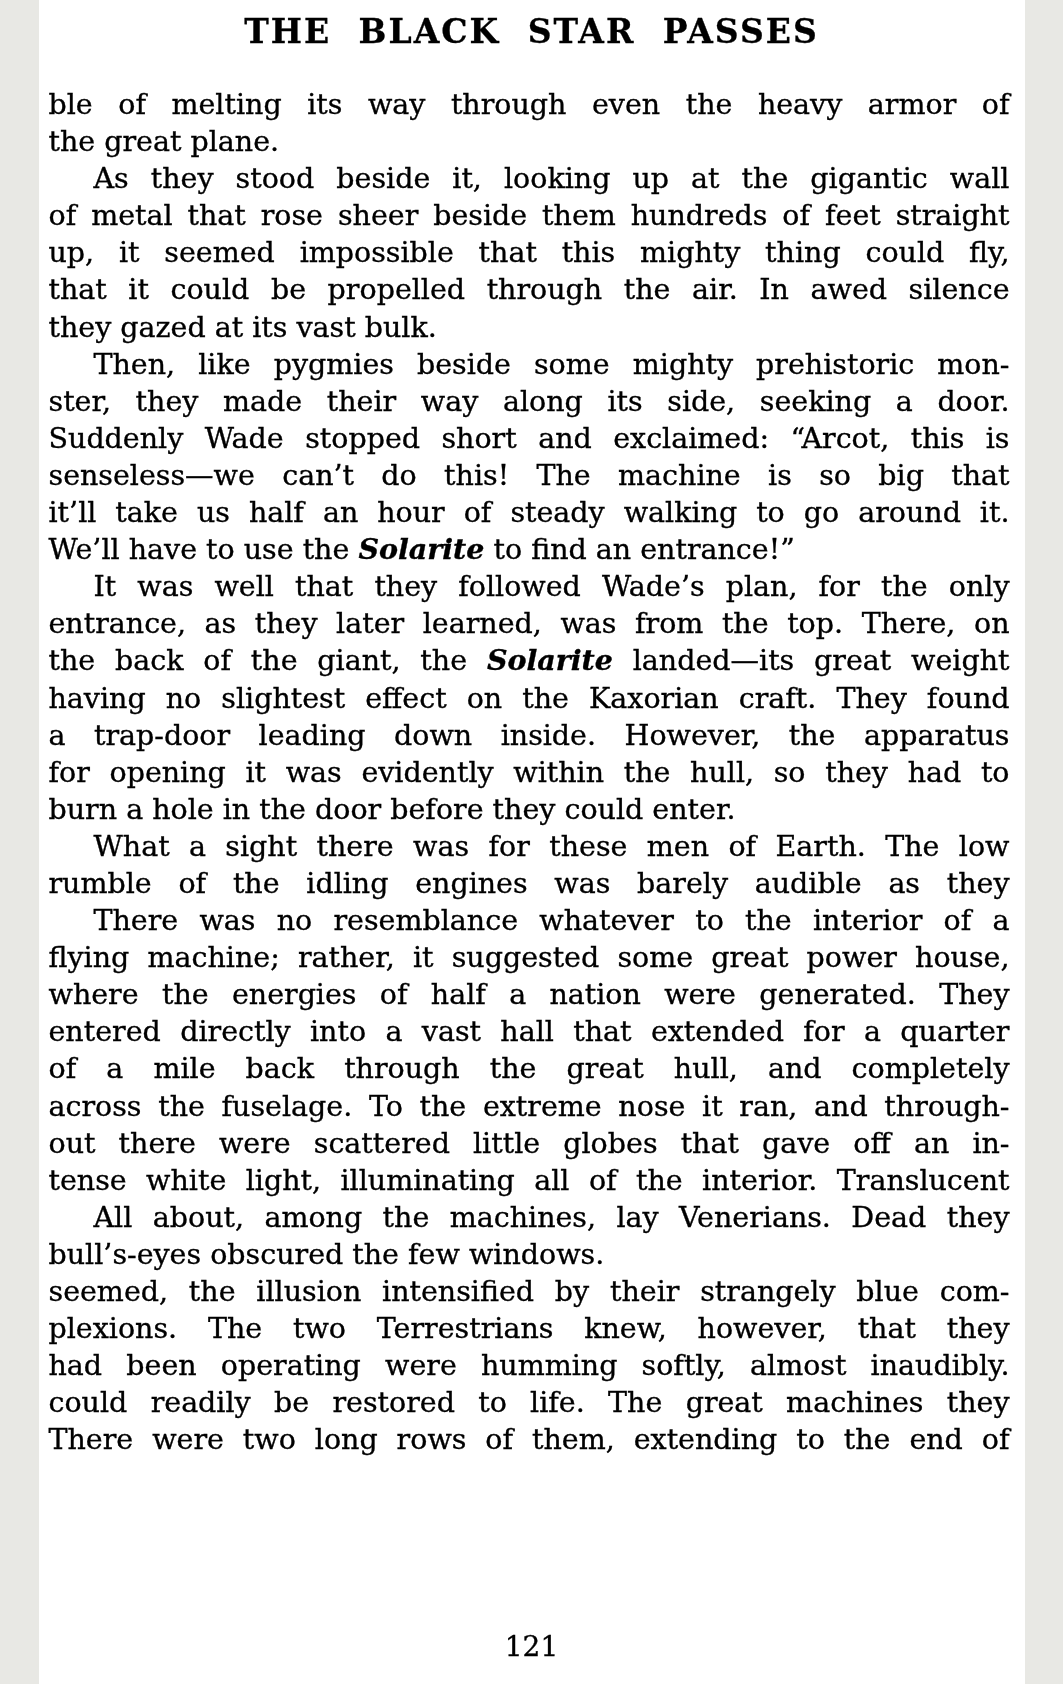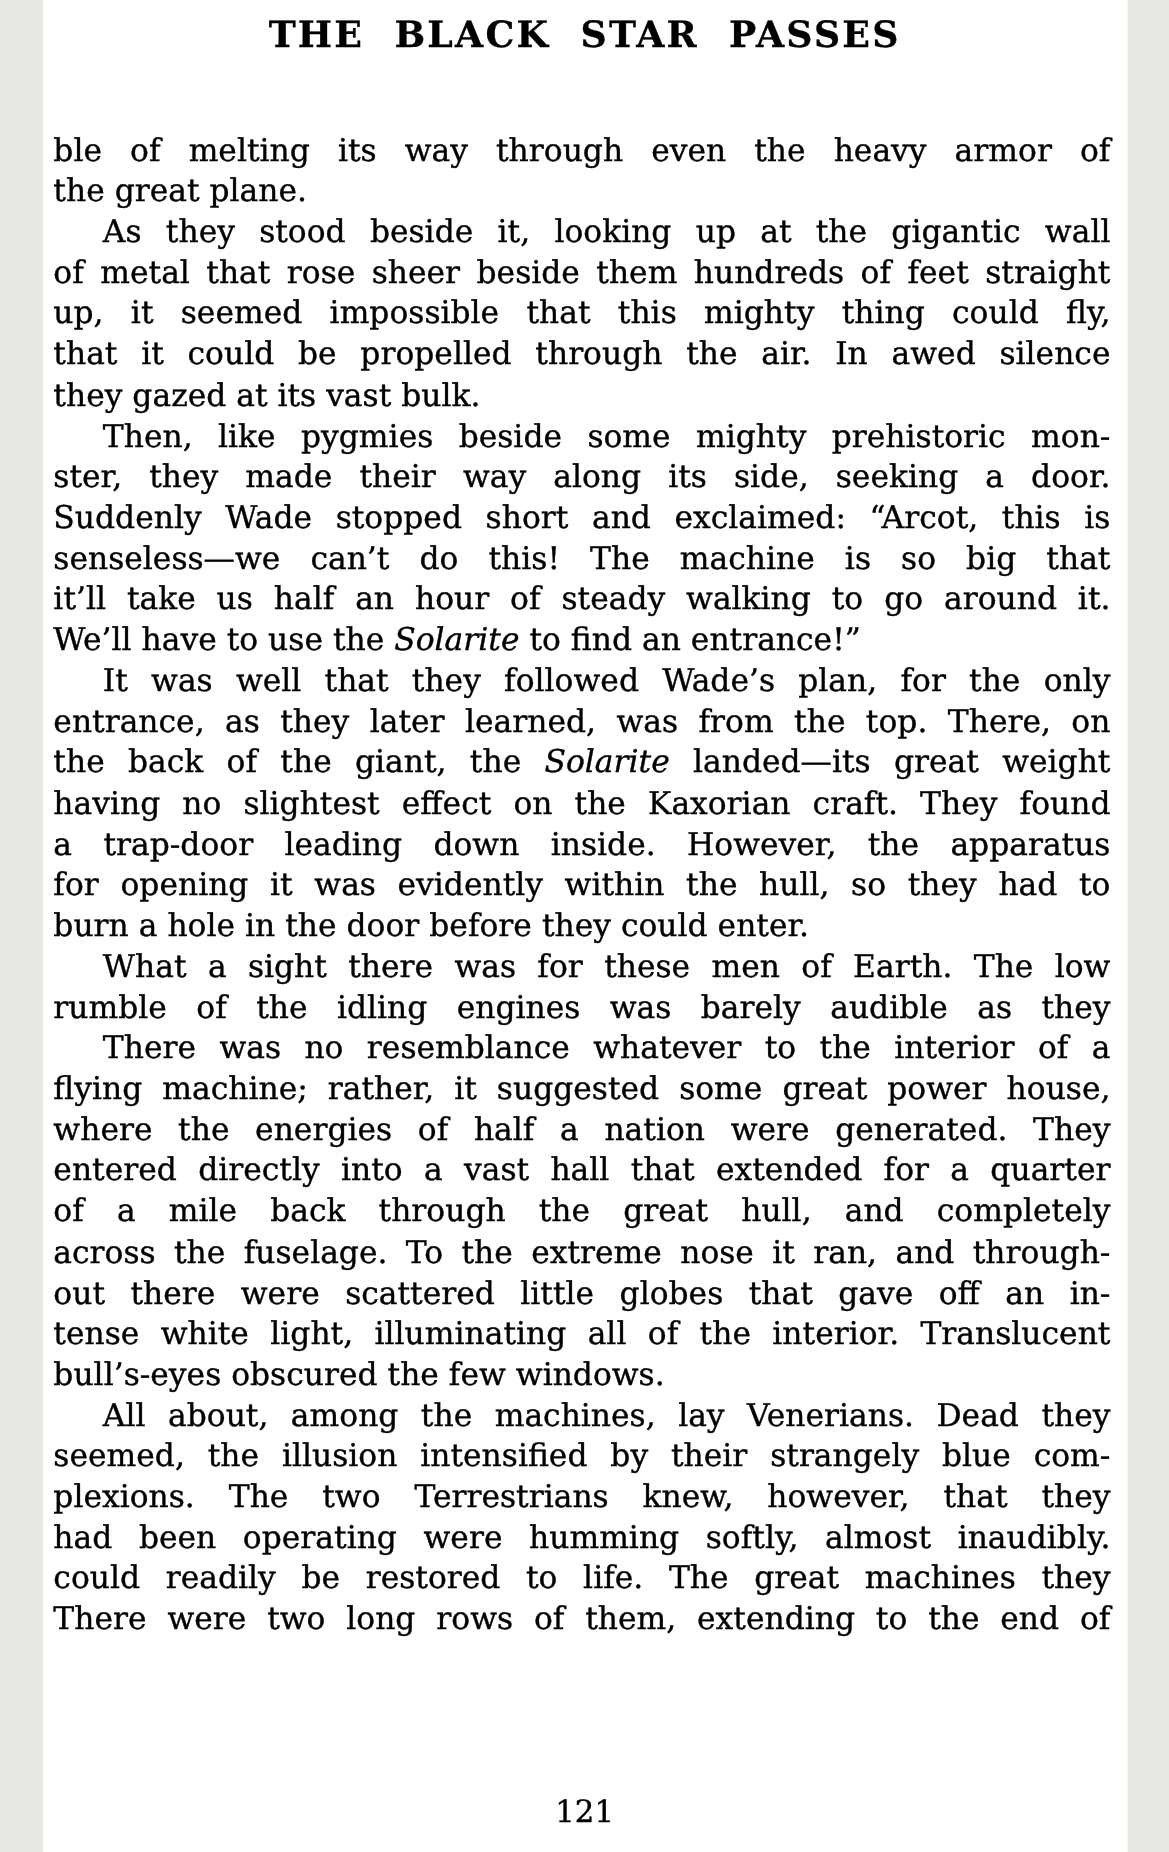--- a/index.html
+++ b/index.html
@@ -28,38 +28,38 @@
     font-weight: 700;
     letter-spacing: 2px;
     word-spacing: 14px;
     -webkit-text-stroke: 0.3px #000;
   }
   .text-body {
     position: absolute;
     top: 86px;
     left: 10px;
     right: 15px;
-    margin-top: 32px;
   }
   .line {
     font-size: 28.5px;
     line-height: 37.1px;
     text-align: justify;
     text-align-last: justify;
     -webkit-text-stroke: 0.35px #000;
     white-space: normal;
   }
   .line.indent {
     text-indent: 45px;
   }
   .line.last {
     text-align-last: left;
   }
   .line i {
     font-style: italic;
+    font-weight: bold;
   }
   .folio {
     position: absolute;
     top: 1630px;
     left: 0;
     right: 0;
     text-align: center;
     font-size: 28px;
     -webkit-text-stroke: 0.35px #000;
   }
@@ -94,22 +94,22 @@
       <div class="line indent">What a sight there was for these men of Earth. The low</div>
       <div class="line">rumble of the idling engines was barely audible as they</div>
       <div class="line indent">There was no resemblance whatever to the interior of a</div>
       <div class="line">flying machine; rather, it suggested some great power house,</div>
       <div class="line">where the energies of half a nation were generated. They</div>
       <div class="line">entered directly into a vast hall that extended for a quarter</div>
       <div class="line">of a mile back through the great hull, and completely</div>
       <div class="line">across the fuselage. To the extreme nose it ran, and through-</div>
       <div class="line">out there were scattered little globes that gave off an in-</div>
       <div class="line">tense white light, illuminating all of the interior. Translucent</div>
+      <div class="line indent">All about, among the machines, lay Venerians. Dead they</div>
       <div class="line last">bull’s-eyes obscured the few windows.</div>
-      <div class="line indent">All about, among the machines, lay Venerians. Dead they</div>
       <div class="line">seemed, the illusion intensified by their strangely blue com-</div>
       <div class="line">plexions. The two Terrestrians knew, however, that they</div>
       <div class="line">had been operating were humming softly, almost inaudibly.</div>
       <div class="line">could readily be restored to life. The great machines they</div>
       <div class="line">There were two long rows of them, extending to the end of</div>
     </div>
 
   <div class="folio">121</div>
 </div>
 

